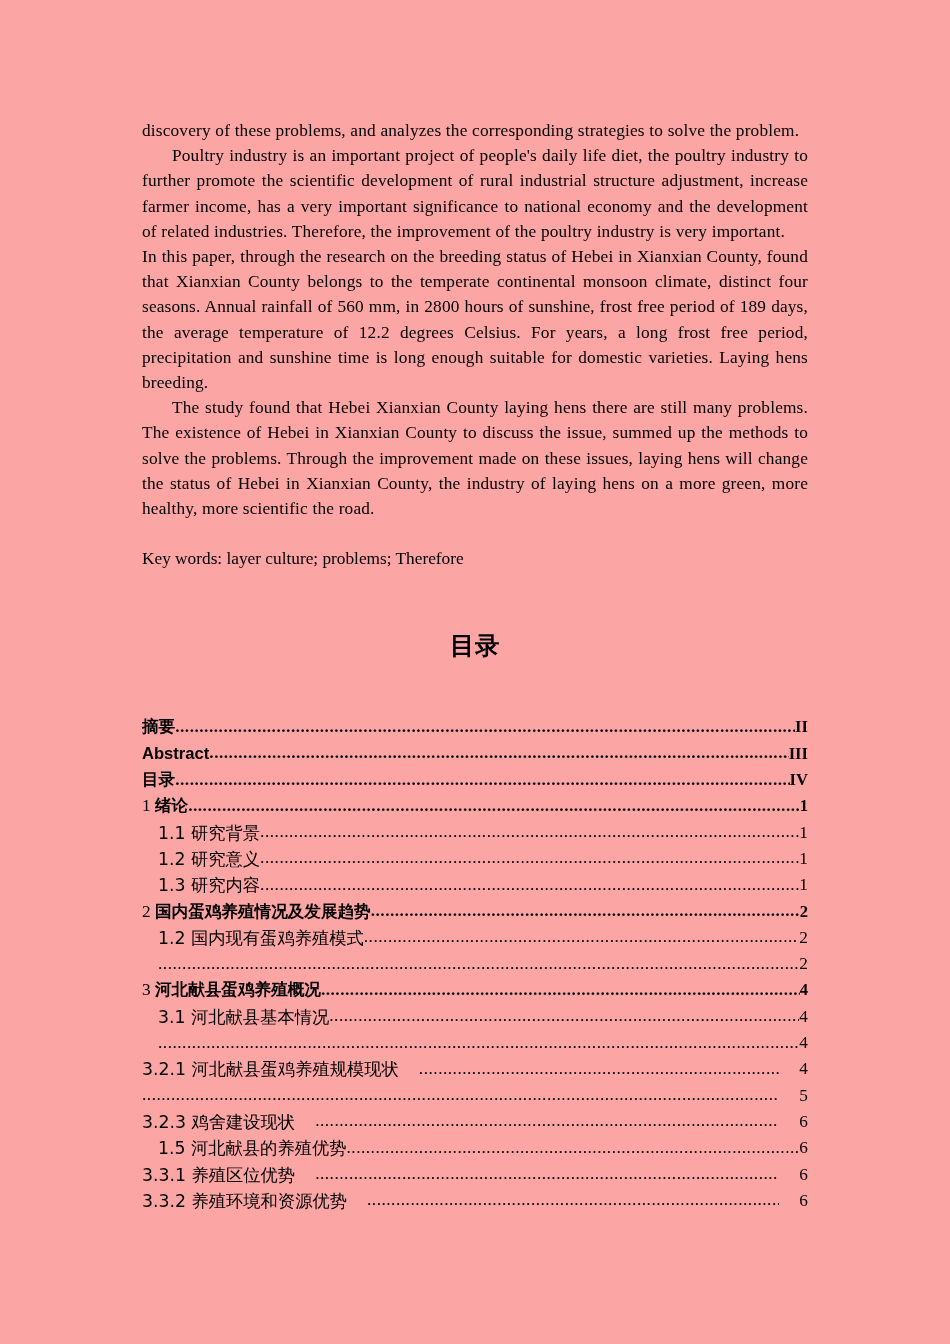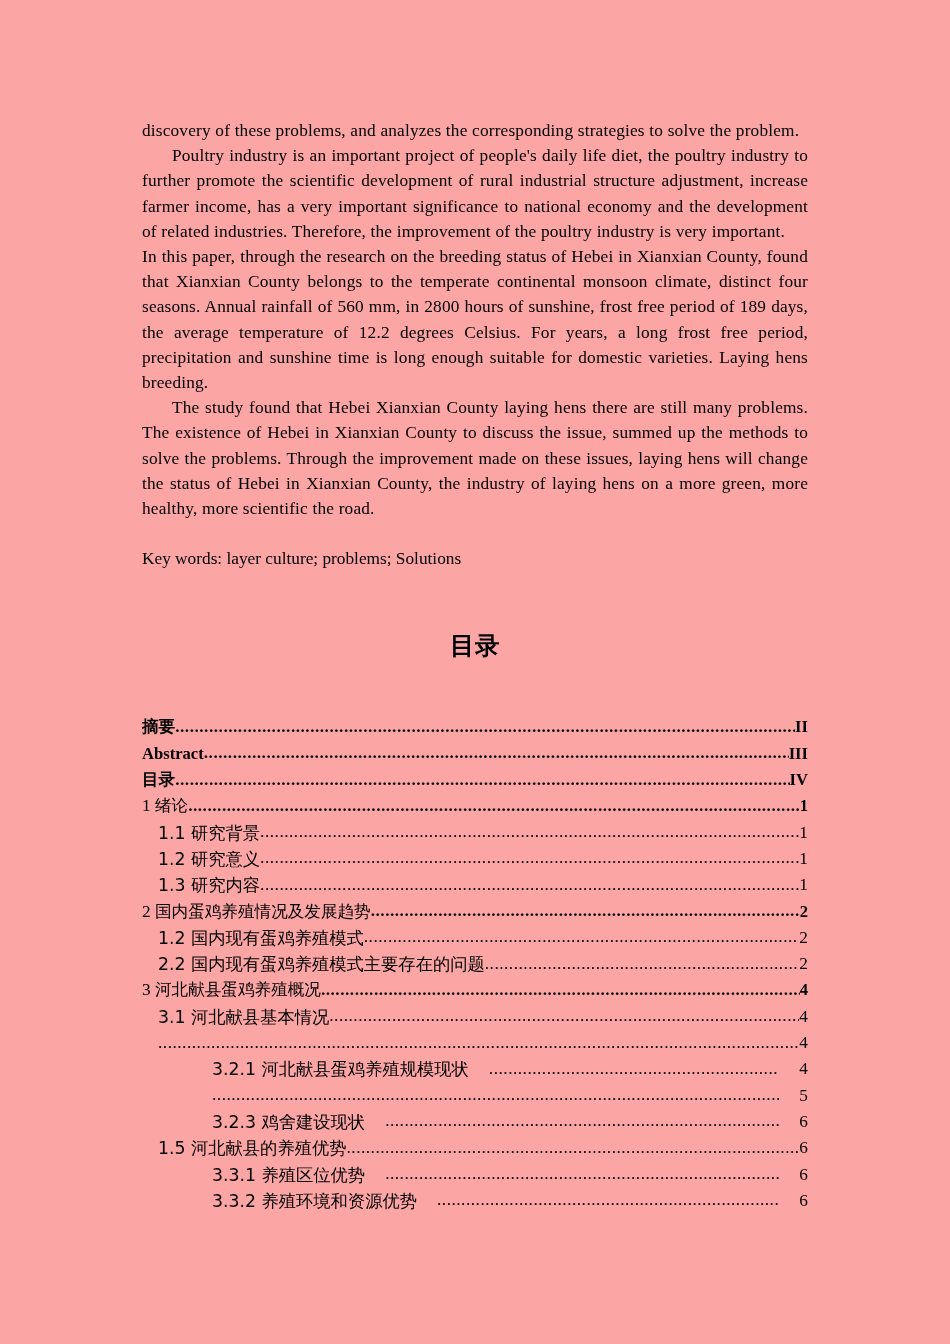--- a/index.html
+++ b/index.html
@@ -108,44 +108,44 @@
     padding-left: 0px;
   }
 
   
   .lvl1 { margin-left: 0px;  font-weight: bold; font-family: "DejaVu Sans","Liberation Sans", sans-serif; font-size: 16.6px;}
   .lvl1 .leader { font-family: "Liberation Serif", serif; font-weight: bold; }
   .lvl1 .pageno { font-family: "Liberation Serif", serif; font-weight: bold; }
 
   .lvl1-mixed { font-weight: normal; }
   .lvl1-mixed .num { font-weight: normal; font-family: "Liberation Serif", serif; font-size: 17.3px; }
-  .lvl1-mixed .cn  { font-weight: normal;  font-family: "DejaVu Sans","Liberation Sans", sans-serif; font-size: 16.6px; }
+  .lvl1-mixed .cn  { font-weight: bold;  font-family: "DejaVu Sans","Liberation Sans", sans-serif; font-size: 16.6px; }
 
   .lvl2 { margin-left: 16px; font-weight: normal; }
-  .lvl3 { margin-left: 70px; font-weight: normal; gap: 20px; }
+  .lvl3 { font-weight: normal; gap: 20px; }
 
   .cjk { font-family: "DejaVu Sans", "Liberation Sans", sans-serif; }
-  .latin-bold { font-family: Liberation Serif, serif; font-weight: bold; }
+  .latin-bold { font-family: Liberation Sans, sans-serif; font-weight: bold; }
 </style>
 </head>
 <body>
 
 <div class="page">
   <div class="content">
 
     <div>
       <p class="para cont">discovery of these problems, and analyzes the corresponding strategies to solve the problem.</p>
       <p class="para indent">Poultry industry is an important project of people's daily life diet, the poultry industry to further promote the scientific development of rural industrial structure adjustment, increase farmer income, has a very important significance to national economy and the development of related industries. Therefore, the improvement of the poultry industry is very important.</p>
       <p class="para cont">In this paper, through the research on the breeding status of Hebei in Xianxian County, found that Xianxian County belongs to the temperate continental monsoon climate, distinct four seasons. Annual rainfall of 560 mm, in 2800 hours of sunshine, frost free period of 189 days, the average temperature of 12.2 degrees Celsius. For years, a long frost free period, precipitation and sunshine time is long enough suitable for domestic varieties. Laying hens breeding.</p>
       <p class="para indent">The study found that Hebei Xianxian County laying hens there are still many problems. The existence of Hebei in Xianxian County to discuss the issue, summed up the methods to solve the problems. Through the improvement made on these issues, laying hens will change the status of Hebei in Xianxian County, the industry of laying hens on a more green, more healthy, more scientific the road.</p>
     </div>
 
     <div class="spacer-before-keywords"></div>
 
-    <p class="keywords">Key words: layer culture; problems; Solutions</p>
+    <p class="keywords">Key words: layer culture; problems; Therefore</p>
 
     <div class="spacer-before-toctitle"></div>
 
     <div class="toc-title">目录</div>
 
     <div class="spacer-after-toctitle"></div>
 
     <div class="toc" id="toc-list">
         <div class="toc-row lvl1">
           <span class="label cjk">摘要</span>
@@ -186,21 +186,20 @@
           <span class="label"><span class="num">2 </span><span class="cn">国内蛋鸡养殖情况及发展趋势</span></span>
           <span class="leader"></span>
           <span class="pageno">2</span>
         </div>
         <div class="toc-row lvl2">
           <span class="label cjk">1.2  国内现有蛋鸡养殖模式</span>
           <span class="leader"></span>
           <span class="pageno">2</span>
         </div>
         <div class="toc-row lvl2">
-          <span class="label cjk">2.2   国内现有蛋鸡养殖模式主要存在的问题</span>
           <span class="leader"></span>
           <span class="pageno">2</span>
         </div>
         <div class="toc-row lvl1 lvl1-mixed">
           <span class="label"><span class="num">3 </span><span class="cn">河北献县蛋鸡养殖概况</span></span>
           <span class="leader"></span>
           <span class="pageno">4</span>
         </div>
         <div class="toc-row lvl2">
           <span class="label cjk">3.1  河北献县基本情况</span>

